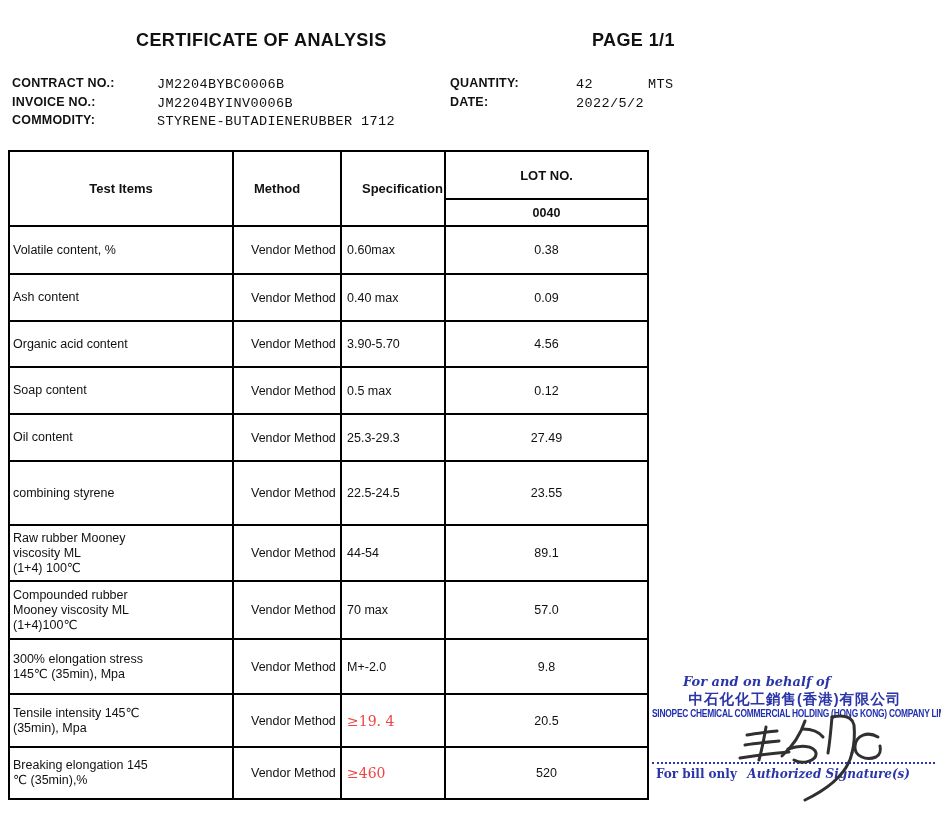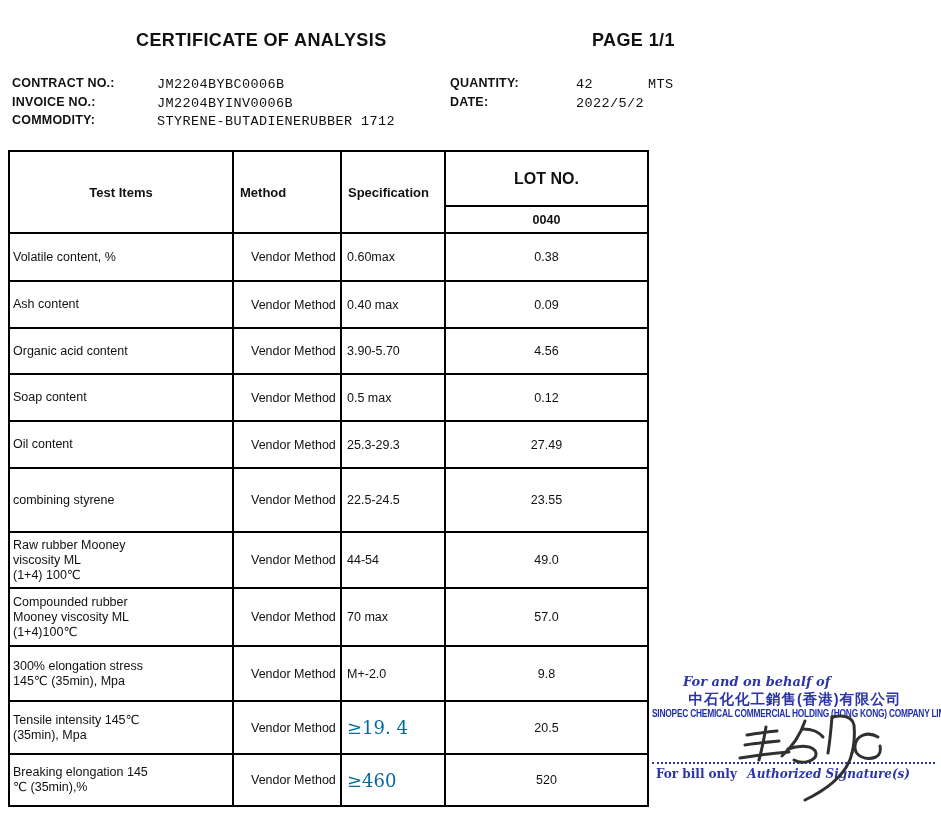--- a/index.html
+++ b/index.html
@@ -20,28 +20,28 @@
 
   
   table.coa {
     position:absolute; left:8px; top:150px;
     border-collapse:collapse; table-layout:fixed; width:639px;
     font-size:12.5px;
   }
   table.coa td, table.coa th { border:2px solid #000; vertical-align:middle; overflow:hidden; }
   col.c-item {width:224px;} col.c-method {width:108px;} col.c-spec {width:104px;} col.c-result {width:203px;}
   th.h-item { text-align:center; font-size:13px;margin-left:15px; }
-  th.h-method, th.h-spec { text-align:left; padding-left:6px; font-size:13px; }
-  th.h-lot { text-align:center; height:55px; font-size:16px; }
+  th.h-method, th.h-spec { text-align:left; padding-left:20px; font-size:13px; }
+  th.h-lot { text-align:center; height:48px; font-size:13px; }
   th.h-lotval { text-align:center; height:27px; font-size:12.5px; }
   td.c-item { text-align:left; padding-left:3px; white-space:pre-line; line-height:15px; }
   td.c-method { text-align:left; padding-left:17px;margin-left:14px; }
   td.c-spec { text-align:left; padding-left:5px; }
   td.c-result { text-align:center; }
-  td.spec-serif { font-family:"DejaVu Serif","Liberation Serif",serif; font-size:18px; color:#0369a1; }
+  td.spec-serif { font-family:"DejaVu Serif","Liberation Serif",serif; font-size:14px; color:#ef4444; }
   tr.r0{height:48px} tr.r1{height:47px} tr.r2{height:46px} tr.r3{height:47px} tr.r4{height:47px}
   tr.r5{height:64px} tr.r6{height:56px} tr.r7{height:58px} tr.r8{height:55px} tr.r9{height:53px} tr.r10{height:52px}
 
   
   .stamp { left:650px; top:672px; width:262px; height:120px; color:#2b35a8; }
   .stamp-line1 { position:absolute; left:33px; top:2px; font-family:"DejaVu Serif","Liberation Serif",serif;
                  font-style:italic; font-weight:700; font-size:13px; }
   .stamp-line2 { position:absolute; left:0; top:18px; width:290px; text-align:center;
                  font-weight:700; font-size:14.5px; letter-spacing:1px; white-space:nowrap; }
   .stamp-line3 { position:absolute; left:2px; top:35px; width:350px; font-weight:700; font-size:10.5px;
@@ -128,21 +128,21 @@
       <td class="c-method">Vendor Method</td>
       <td class="c-spec">22.5-24.5</td>
       <td class="c-result">23.55</td>
     </tr>
     <tr class="r6">
       <td class="c-item">Raw rubber Mooney
 viscosity ML
 (1+4) 100℃</td>
       <td class="c-method">Vendor Method</td>
       <td class="c-spec">44-54</td>
-      <td class="c-result">49.0</td>
+      <td class="c-result">89.1</td>
     </tr>
     <tr class="r7">
       <td class="c-item">Compounded rubber
 Mooney viscosity ML
 (1+4)100℃</td>
       <td class="c-method">Vendor Method</td>
       <td class="c-spec">70 max</td>
       <td class="c-result">57.0</td>
     </tr>
     <tr class="r8">

